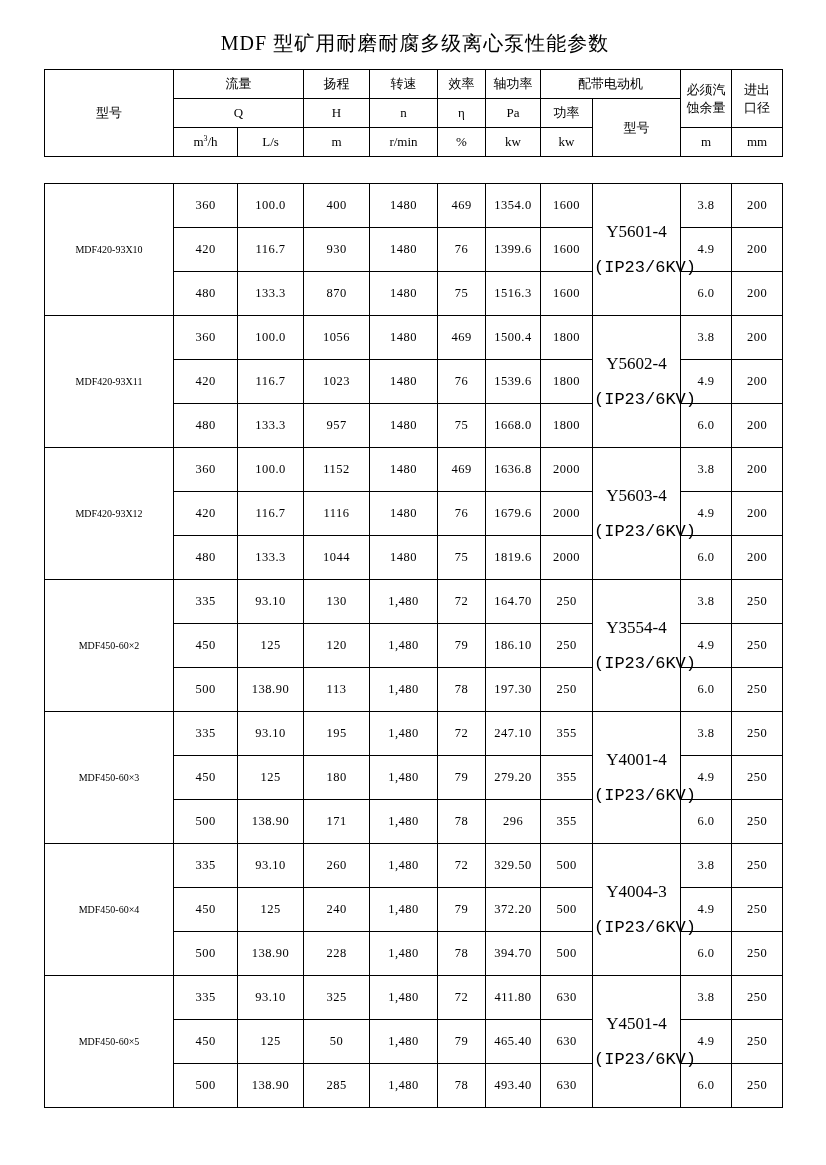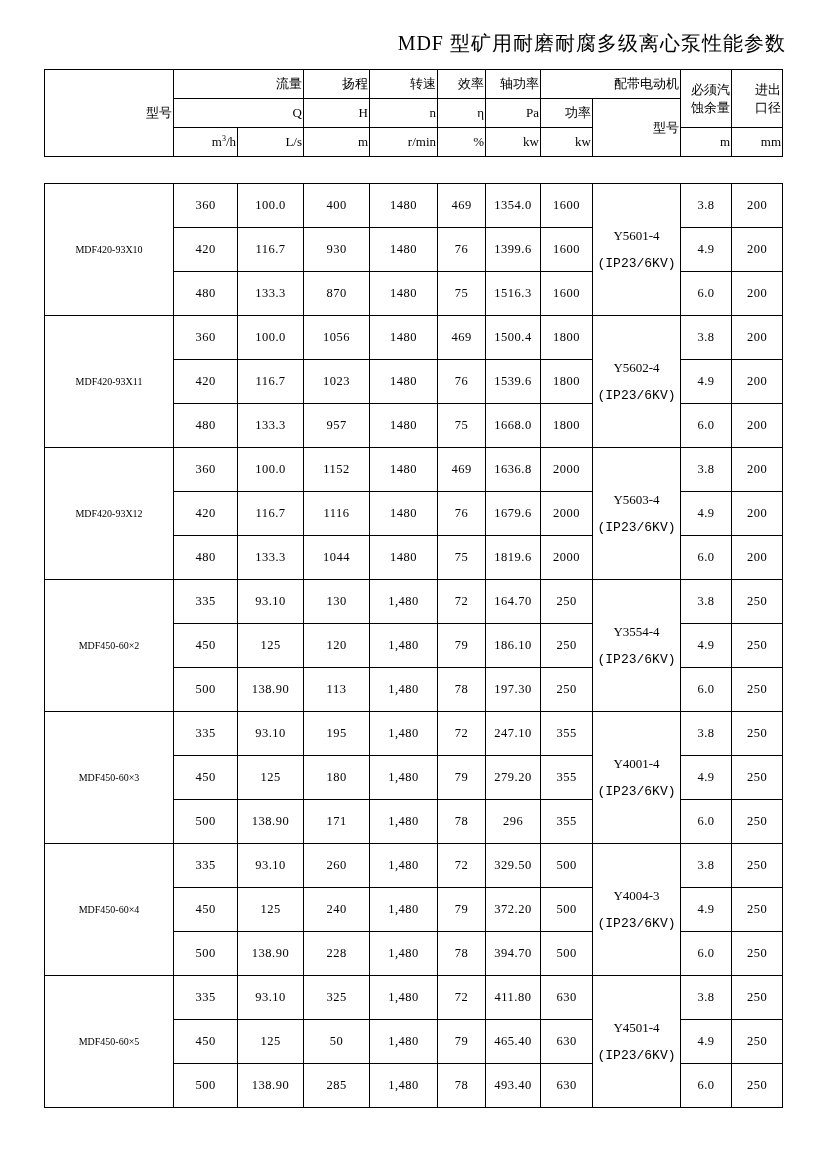--- a/index.html
+++ b/index.html
@@ -15,35 +15,35 @@
     position: relative;
   }
   .page {
     width: 826px;
     height: 1165px;
     box-sizing: border-box;
     padding: 22px 40px 0 44px;
     position: relative;
   }
   .doc-title {
-    text-align: right;
+    text-align: center;
     font-size: 20px;
     font-family: "Liberation Serif", serif;
     letter-spacing: 1px;
     margin: 8px 0 12px 0;
     font-weight: normal;
   }
   table {
     border-collapse: collapse;
     width: 738px;
     table-layout: fixed;
   }
   table.header-table td {
     border: 1px solid #000;
-    text-align: right;
+    text-align: center;
     vertical-align: middle;
     font-size: 13px;
     font-family: "Liberation Serif", serif;
     padding: 3px 1px;
     height: 22px;
   }
   table.header-table td.model-col {
     font-size: 13px;
   }
   .spacer {
@@ -62,21 +62,21 @@
     font-family: "Liberation Serif", serif;
     height: 43px;
     padding: 0 1px;
     letter-spacing: 0.5px;
   }
   table.data-table td.model {
     font-size: 10px;
     letter-spacing: 0;
   }
   table.data-table td.motor {
-    font-size: 13px;
+    font-size: 17px;
     line-height: 2.1;
     letter-spacing: 0;
   }
   .motor-name { display:block; }
   .motor-spec { display:block;font-family:Liberation Mono, monospace; }
   sup { font-size: 8px; vertical-align: super; }
 </style>
 </head>
 <body>
 

